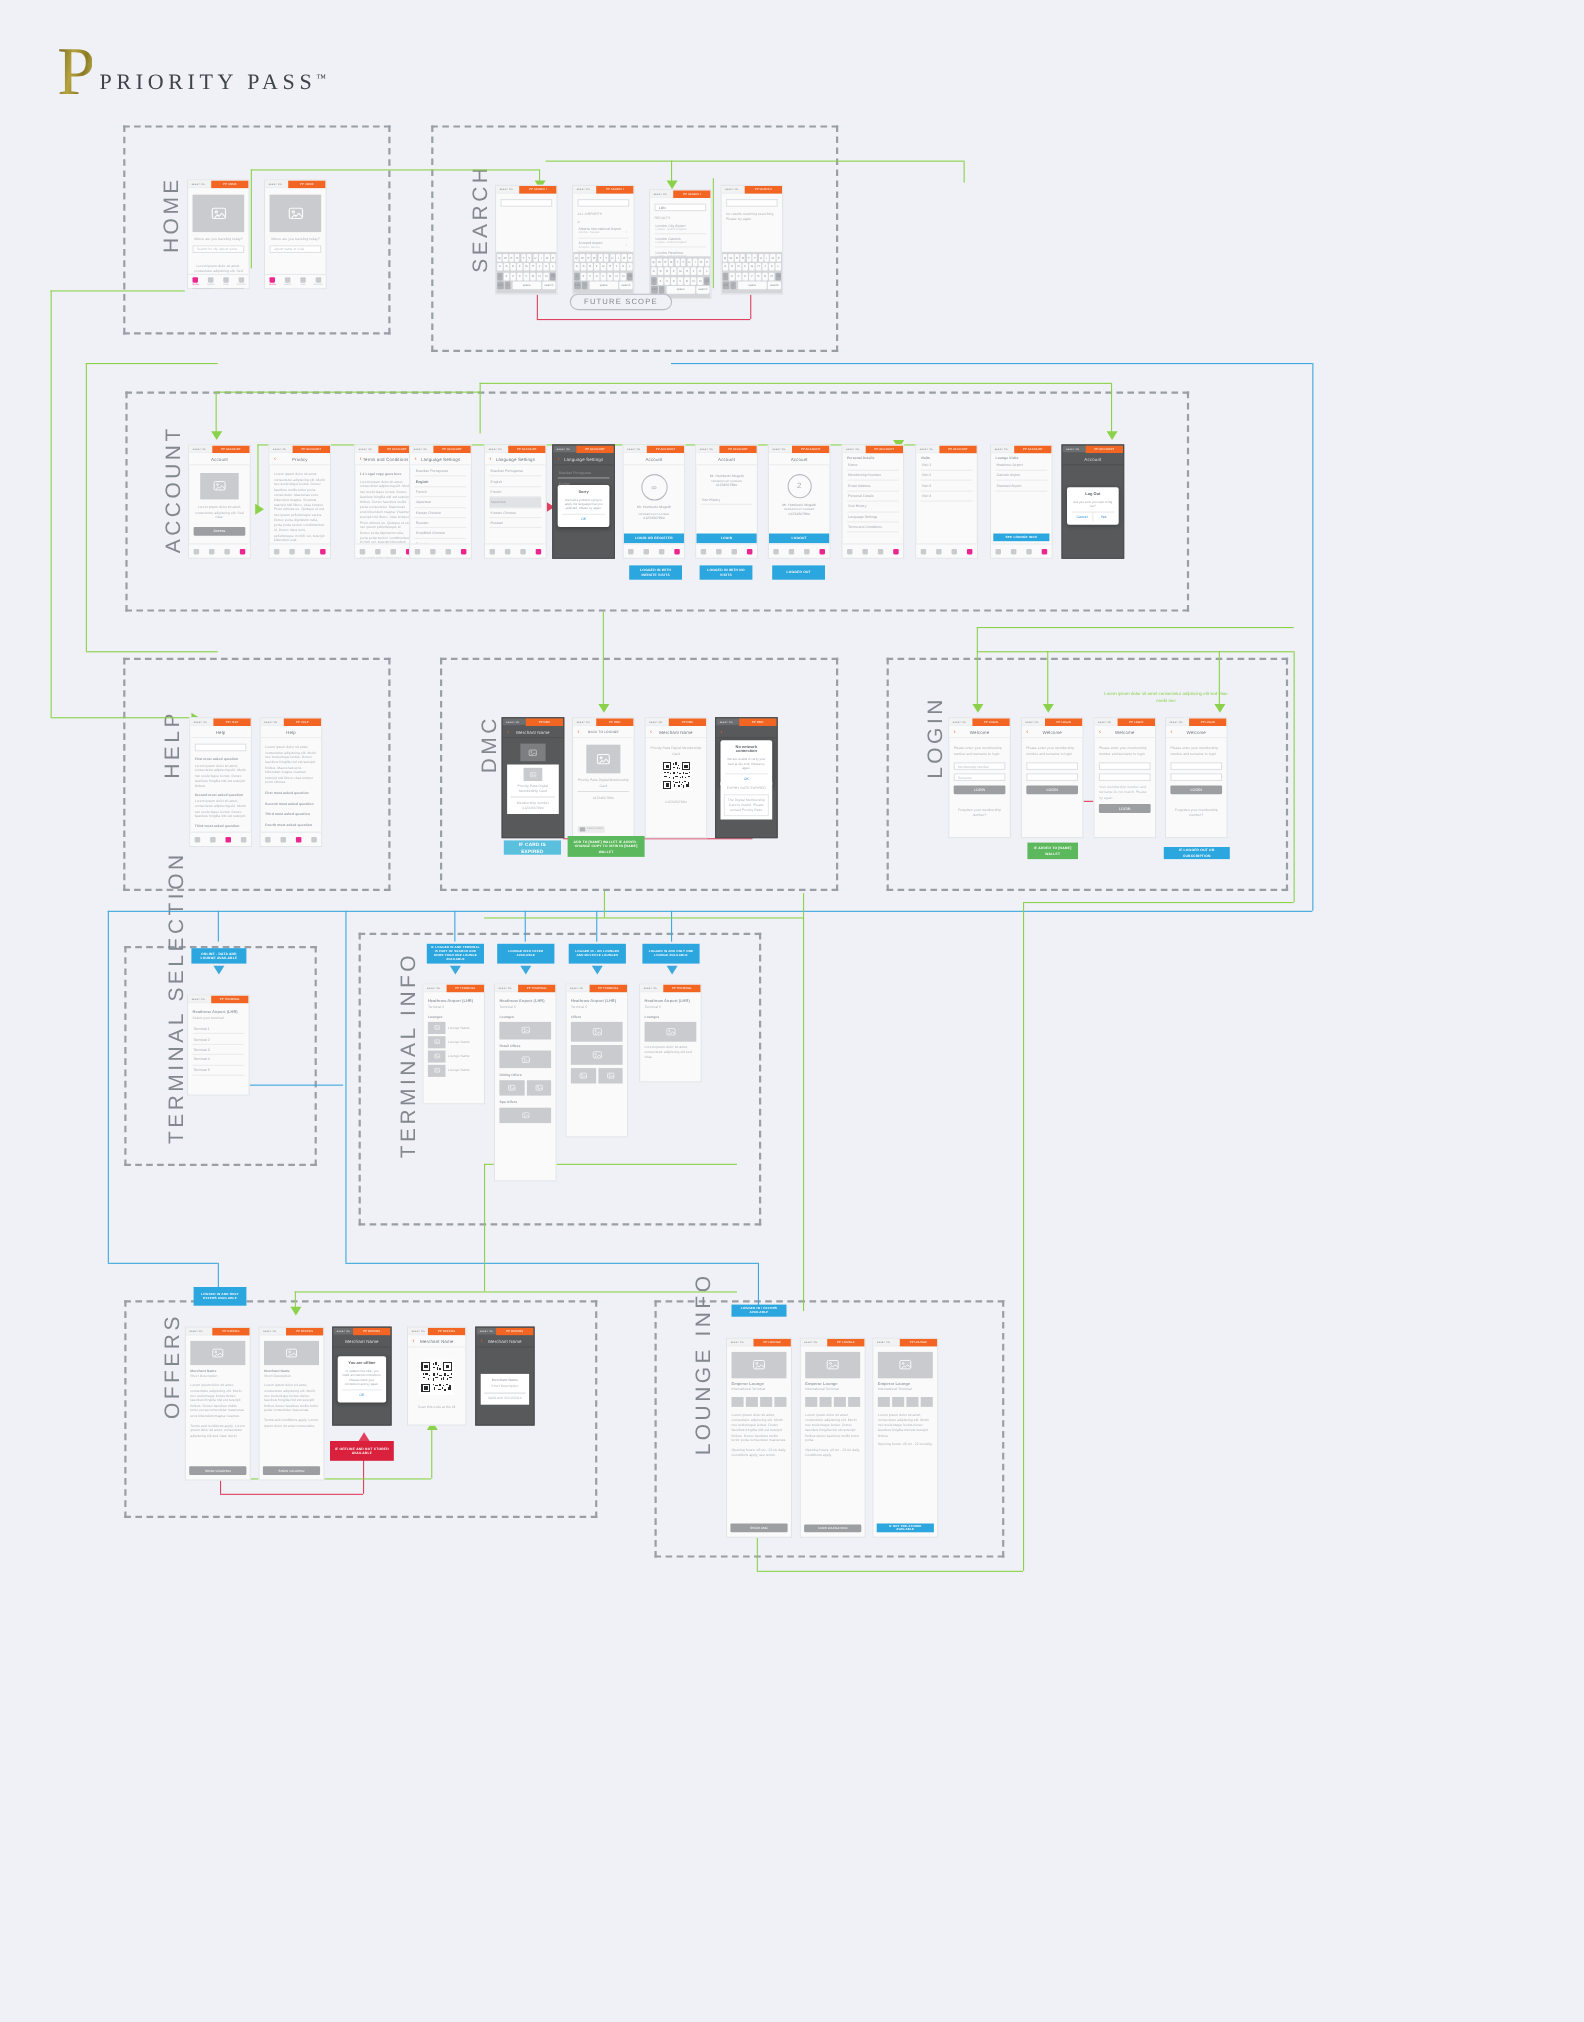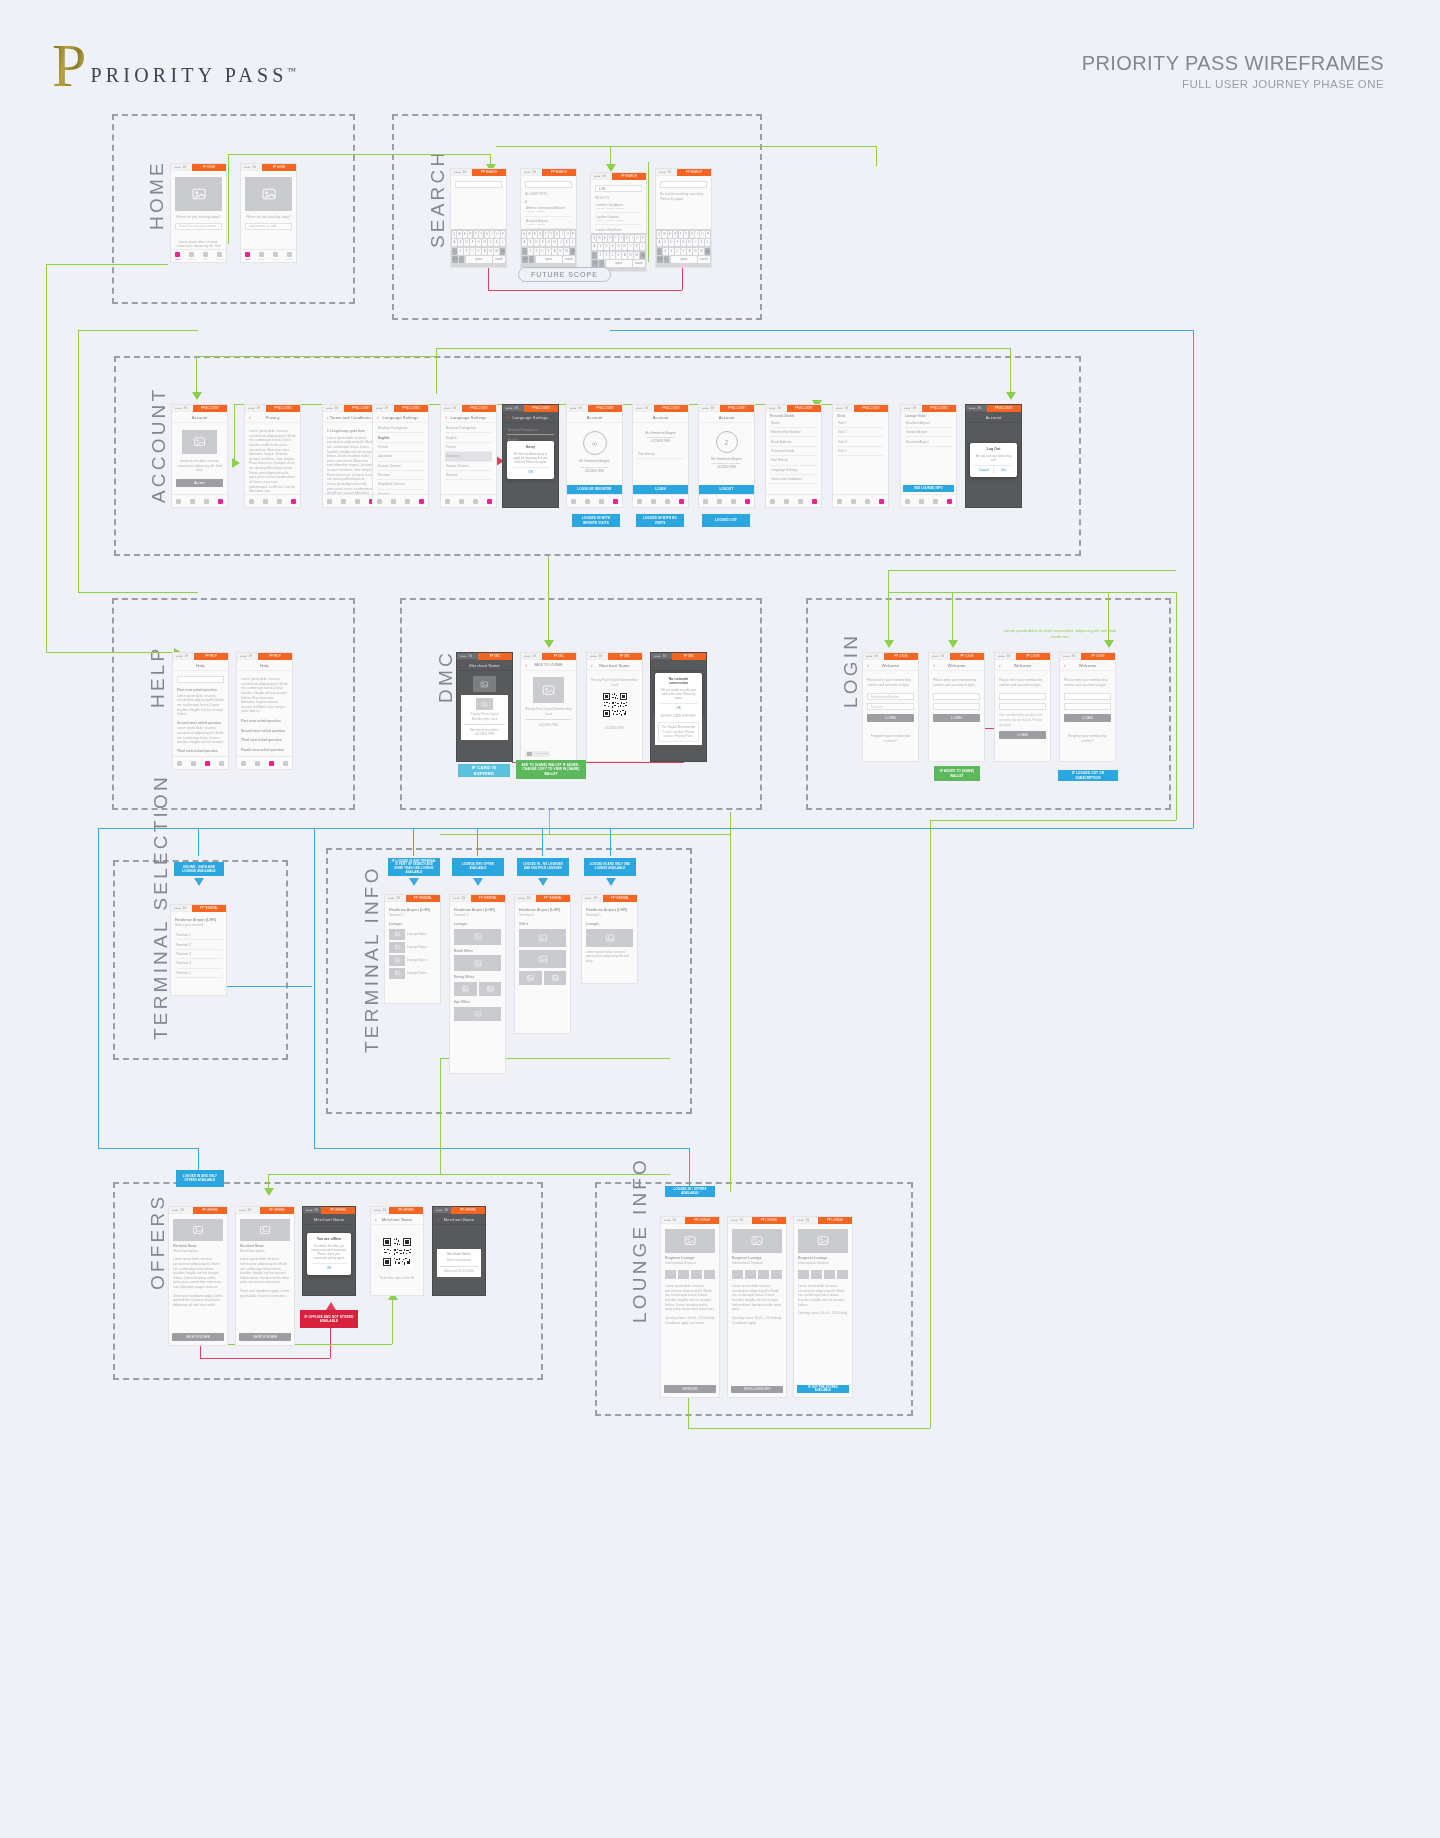--- a/index.html
+++ b/index.html
@@ -148,24 +148,20 @@
 </head>
 <body>
 
 <div id="header">
   <div id="logo">
     <span id="logo-p">P</span>
     <span id="logo-word">
       <span>PRIORITY PASS</span><span id="logo-tm">™</span>
     </span>
   </div>
-  <div id="title-block">
-    <div id="wf-title">PRIORITY PASS WIREFRAMES</div>
-    <div id="wf-sub">FULL USER JOURNEY PHASE ONE</div>
-  </div>
 </div>
 
 <div class="group" style="left:112px;top:114px;width:243px;height:190px;"></div>
 <div class="group-label" style="left:146px;top:230px;">HOME</div>
 
 <div class="group" style="left:392px;top:114px;width:370px;height:206px;"></div>
 <div class="group-label" style="left:427px;top:248px;">SEARCH</div>
 
 <div class="group" style="left:114px;top:356px;width:967px;height:200px;"></div>
 <div class="group-label" style="left:148px;top:503px;">ACCOUNT</div>

